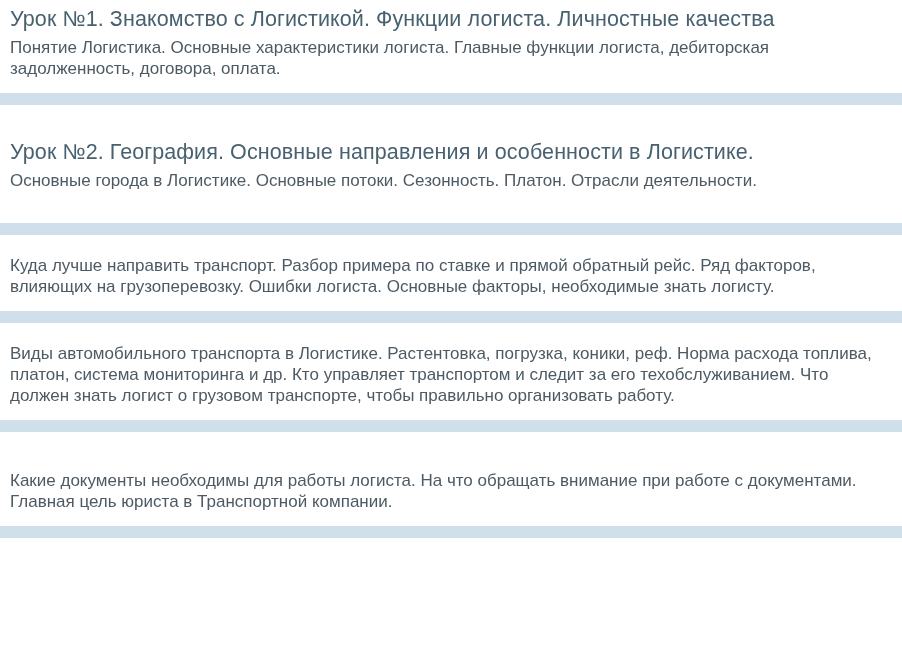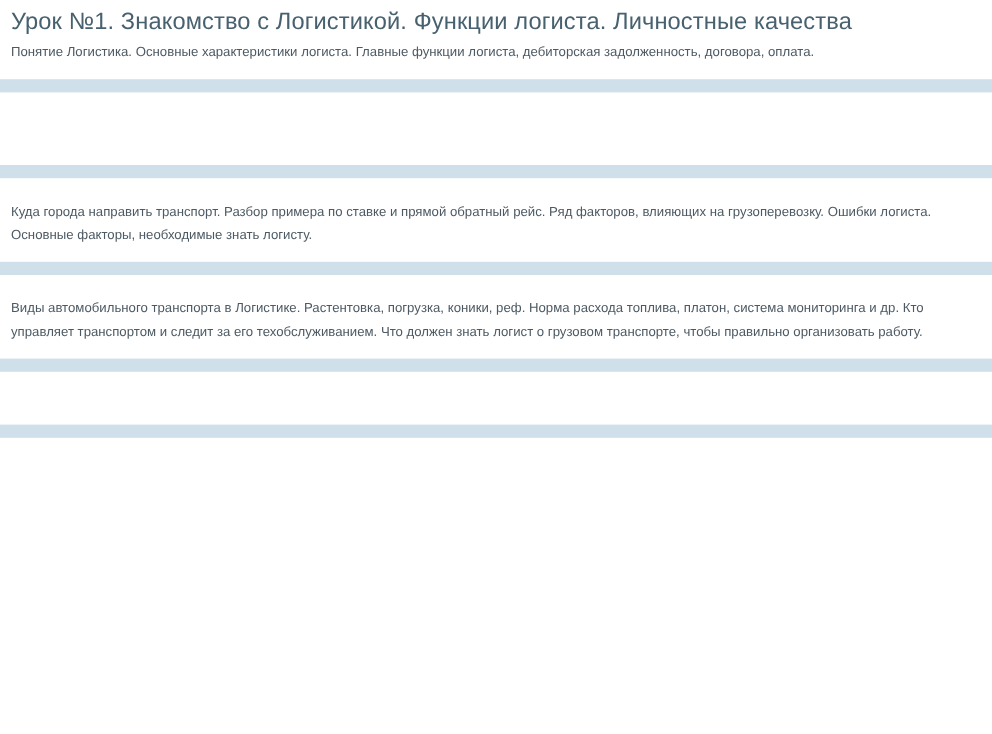--- a/index.html
+++ b/index.html
@@ -27,21 +27,21 @@
   .lesson-title {
     font-size: 21.5px;
     line-height: 27px;
     font-weight: 400;
     color: #47616f;
     letter-spacing: 0.1px;
     margin: 0;
     padding: 0;
   }
   .lesson-desc {
-    font-size: 12px;
+    font-size: 17px;
     line-height: 21px;
     color: #4d5a63;
     margin: 4px 0 0 0;
     padding: 0;
     max-width: 880px;
   }
   .divider {
     width: 902px;
     height: 12px;
     background: #cfe0ea;
@@ -70,38 +70,43 @@
 
   <div class="lesson">
     <div class="lesson-title">Урок №1. Знакомство с Логистикой. Функции логиста. Личностные качества</div>
     <div class="lesson-desc">Понятие Логистика. Основные характеристики логиста. Главные функции логиста, дебиторская задолженность, договора, оплата.</div>
   </div>
   <div class="gap-small"></div>
   <div class="divider"></div>
   <div class="gap-after-divider"></div>
   <div class="spacer-block"></div>
 
+  <div class="lesson">
+    <div class="lesson-title">Урок №2. География. Основные направления и особенности в Логистике.</div>
+    <div class="lesson-desc">Основные города в Логистике. Основные потоки. Сезонность. Платон. Отрасли деятельности.</div>
+  </div>
   <div class="gap-small"></div>
   <div class="spacer-block"></div>
   <div class="divider"></div>
   <div class="gap-after-divider"></div>
 
   <div class="lesson">
-    <div class="lesson-desc">Куда города направить транспорт. Разбор примера по ставке и прямой обратный рейс. Ряд факторов, влияющих на грузоперевозку. Ошибки логиста. Основные факторы, необходимые знать логисту.</div>
+    <div class="lesson-desc">Куда лучше направить транспорт. Разбор примера по ставке и прямой обратный рейс. Ряд факторов, влияющих на грузоперевозку. Ошибки логиста. Основные факторы, необходимые знать логисту.</div>
   </div>
   <div class="gap-small"></div>
   <div class="divider"></div>
   <div class="gap-after-divider"></div>
 
   <div class="lesson">
     <div class="lesson-desc">Виды автомобильного транспорта в Логистике. Растентовка, погрузка, коники, реф. Норма расхода топлива, платон, система мониторинга и др. Кто управляет транспортом и следит за его техобслуживанием. Что должен знать логист о грузовом транспорте, чтобы правильно организовать работу.</div>
   </div>
   <div class="gap-small"></div>
   <div class="divider"></div>
   <div class="gap-after-divider"></div>
   <div class="spacer-block"></div>
 
   <div class="lesson">
+    <div class="lesson-desc">Какие документы необходимы для работы логиста. На что обращать внимание при работе с документами. Главная цель юриста в Транспортной компании.</div>
   </div>
   <div class="gap-small"></div>
   <div class="divider"></div>
 
 </div>
 
 </body></html>

